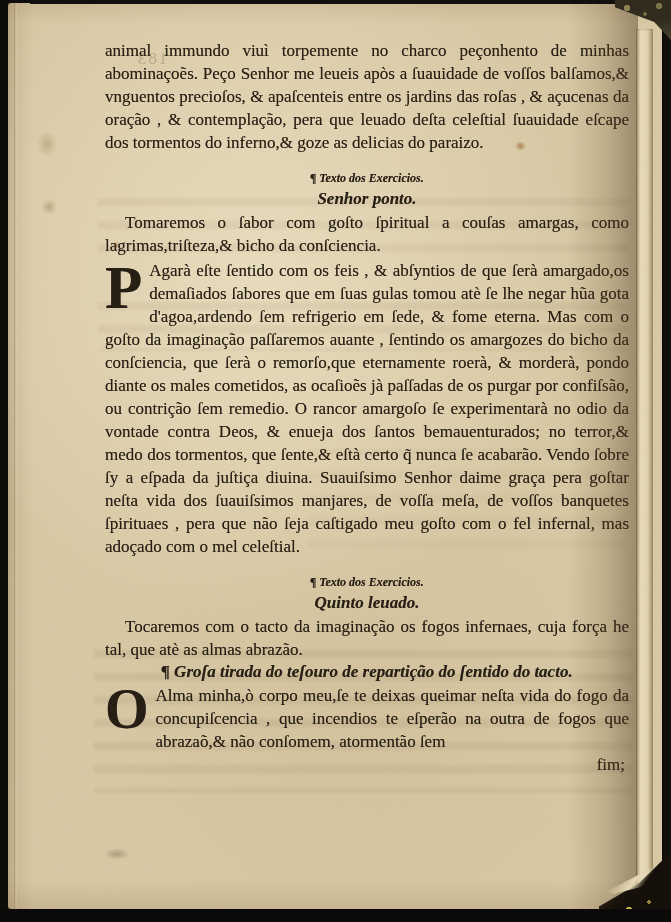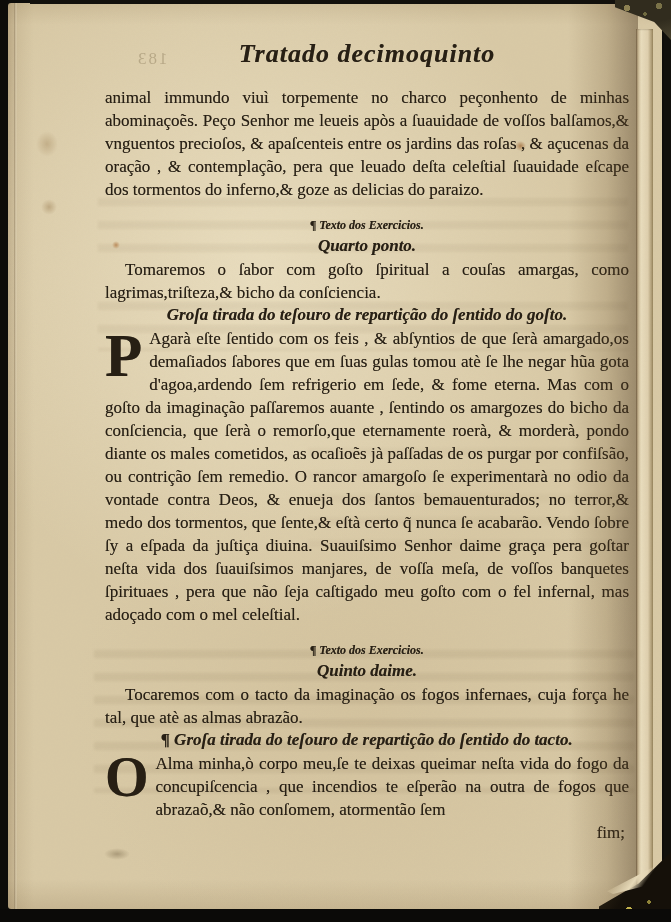--- a/index.html
+++ b/index.html
@@ -104,35 +104,33 @@
     <div class="ghost-rows g4"></div>
     <div class="ghost-num">183</div>
 
     <div class="stain s1"></div>
     <div class="stain s2"></div>
     <div class="stain s3"></div>
     <div class="stain s4"></div>
     <div class="stain s5"></div>
 
     <div class="content">
-      <div class="running-head">Tratado decimoquinto</div>
 
       <p class="para">animal immundo viuì torpemente no charco peçonhento de minhas abominaçoẽs. Peço Senhor me leueis apòs a ſuauidade de voſſos balſamos,&amp; vnguentos precioſos, &amp; apaſcenteis entre os jardins das roſas , &amp; açucenas da oração , &amp; contemplação, pera que leuado deſta celeſtial ſuauidade eſcape dos tormentos do inferno,&amp; goze as delicias do paraizo.</p>
 
       <div class="sect">
         <div class="h-ital">¶ Texto dos Exercicios.</div>
-        <div class="h-ponto">Quarto ponto.</div>
+        <div class="h-ponto">Senhor ponto.</div>
         <p class="indent">Tomaremos o ſabor com goſto ſpiritual a couſas amargas, como lagrimas,triſteza,&amp; bicho da conſciencia.</p>
-        <div class="gloss">Groſa tirada do teſouro de repartição do ſentido do goſto.</div>
         <p class="dc-para"><span class="dropcap">P</span><span>Agarà eſte ſentido com os feis , &amp; abſyntios de que ſerà amargado,os demaſiados ſabores que em ſuas gulas tomou atè ſe lhe negar hũa gota d'agoa,ardendo ſem refrigerio em ſede, &amp; fome eterna. Mas com o goſto da imaginação paſſaremos auante , ſentindo os amargozes do bicho da conſciencia, que ſerà o remorſo,que eternamente roerà, &amp; morderà, pondo diante os males cometidos, as ocaſioẽs jà paſſadas de os purgar por confiſsão, ou contrição ſem remedio. O rancor amargoſo ſe experimentarà no odio da vontade contra Deos, &amp; enueja dos ſantos bemauenturados; no terror,&amp; medo dos tormentos, que ſente,&amp; eſtà certo q̃ nunca ſe acabarão. Vendo ſobre ſy a eſpada da juſtiça diuina. Suauiſsimo Senhor daime graça pera goſtar neſta vida dos ſuauiſsimos manjares, de voſſa meſa, de voſſos banquetes ſpirituaes , pera que não ſeja caſtigado meu goſto com o fel infernal, mas adoçado com o mel celeſtial.</span></p>
       </div>
 
       <div class="sect">
         <div class="h-ital">¶ Texto dos Exercicios.</div>
-        <div class="h-ponto">Quinto daime.</div>
+        <div class="h-ponto">Quinto leuado.</div>
         <p class="indent">Tocaremos com o tacto da imaginação os fogos infernaes, cuja força he tal, que atè as almas abrazão.</p>
         <div class="gloss">¶ Groſa tirada do teſouro de repartição do ſentido do tacto.</div>
         <p class="dc-para"><span class="dropcap oo">O</span><span>Alma minha,ò corpo meu,ſe te deixas queimar neſta vida do fogo da concupiſcencia , que incendios te eſperão na outra de fogos que abrazaõ,&amp; não conſomem, atormentão ſem</span></p>
         <div class="catchword">fim;</div>
       </div>
     </div>
 
     <div class="gutter-shadow"></div>
     <div class="fore-edge"></div>
   </div>

